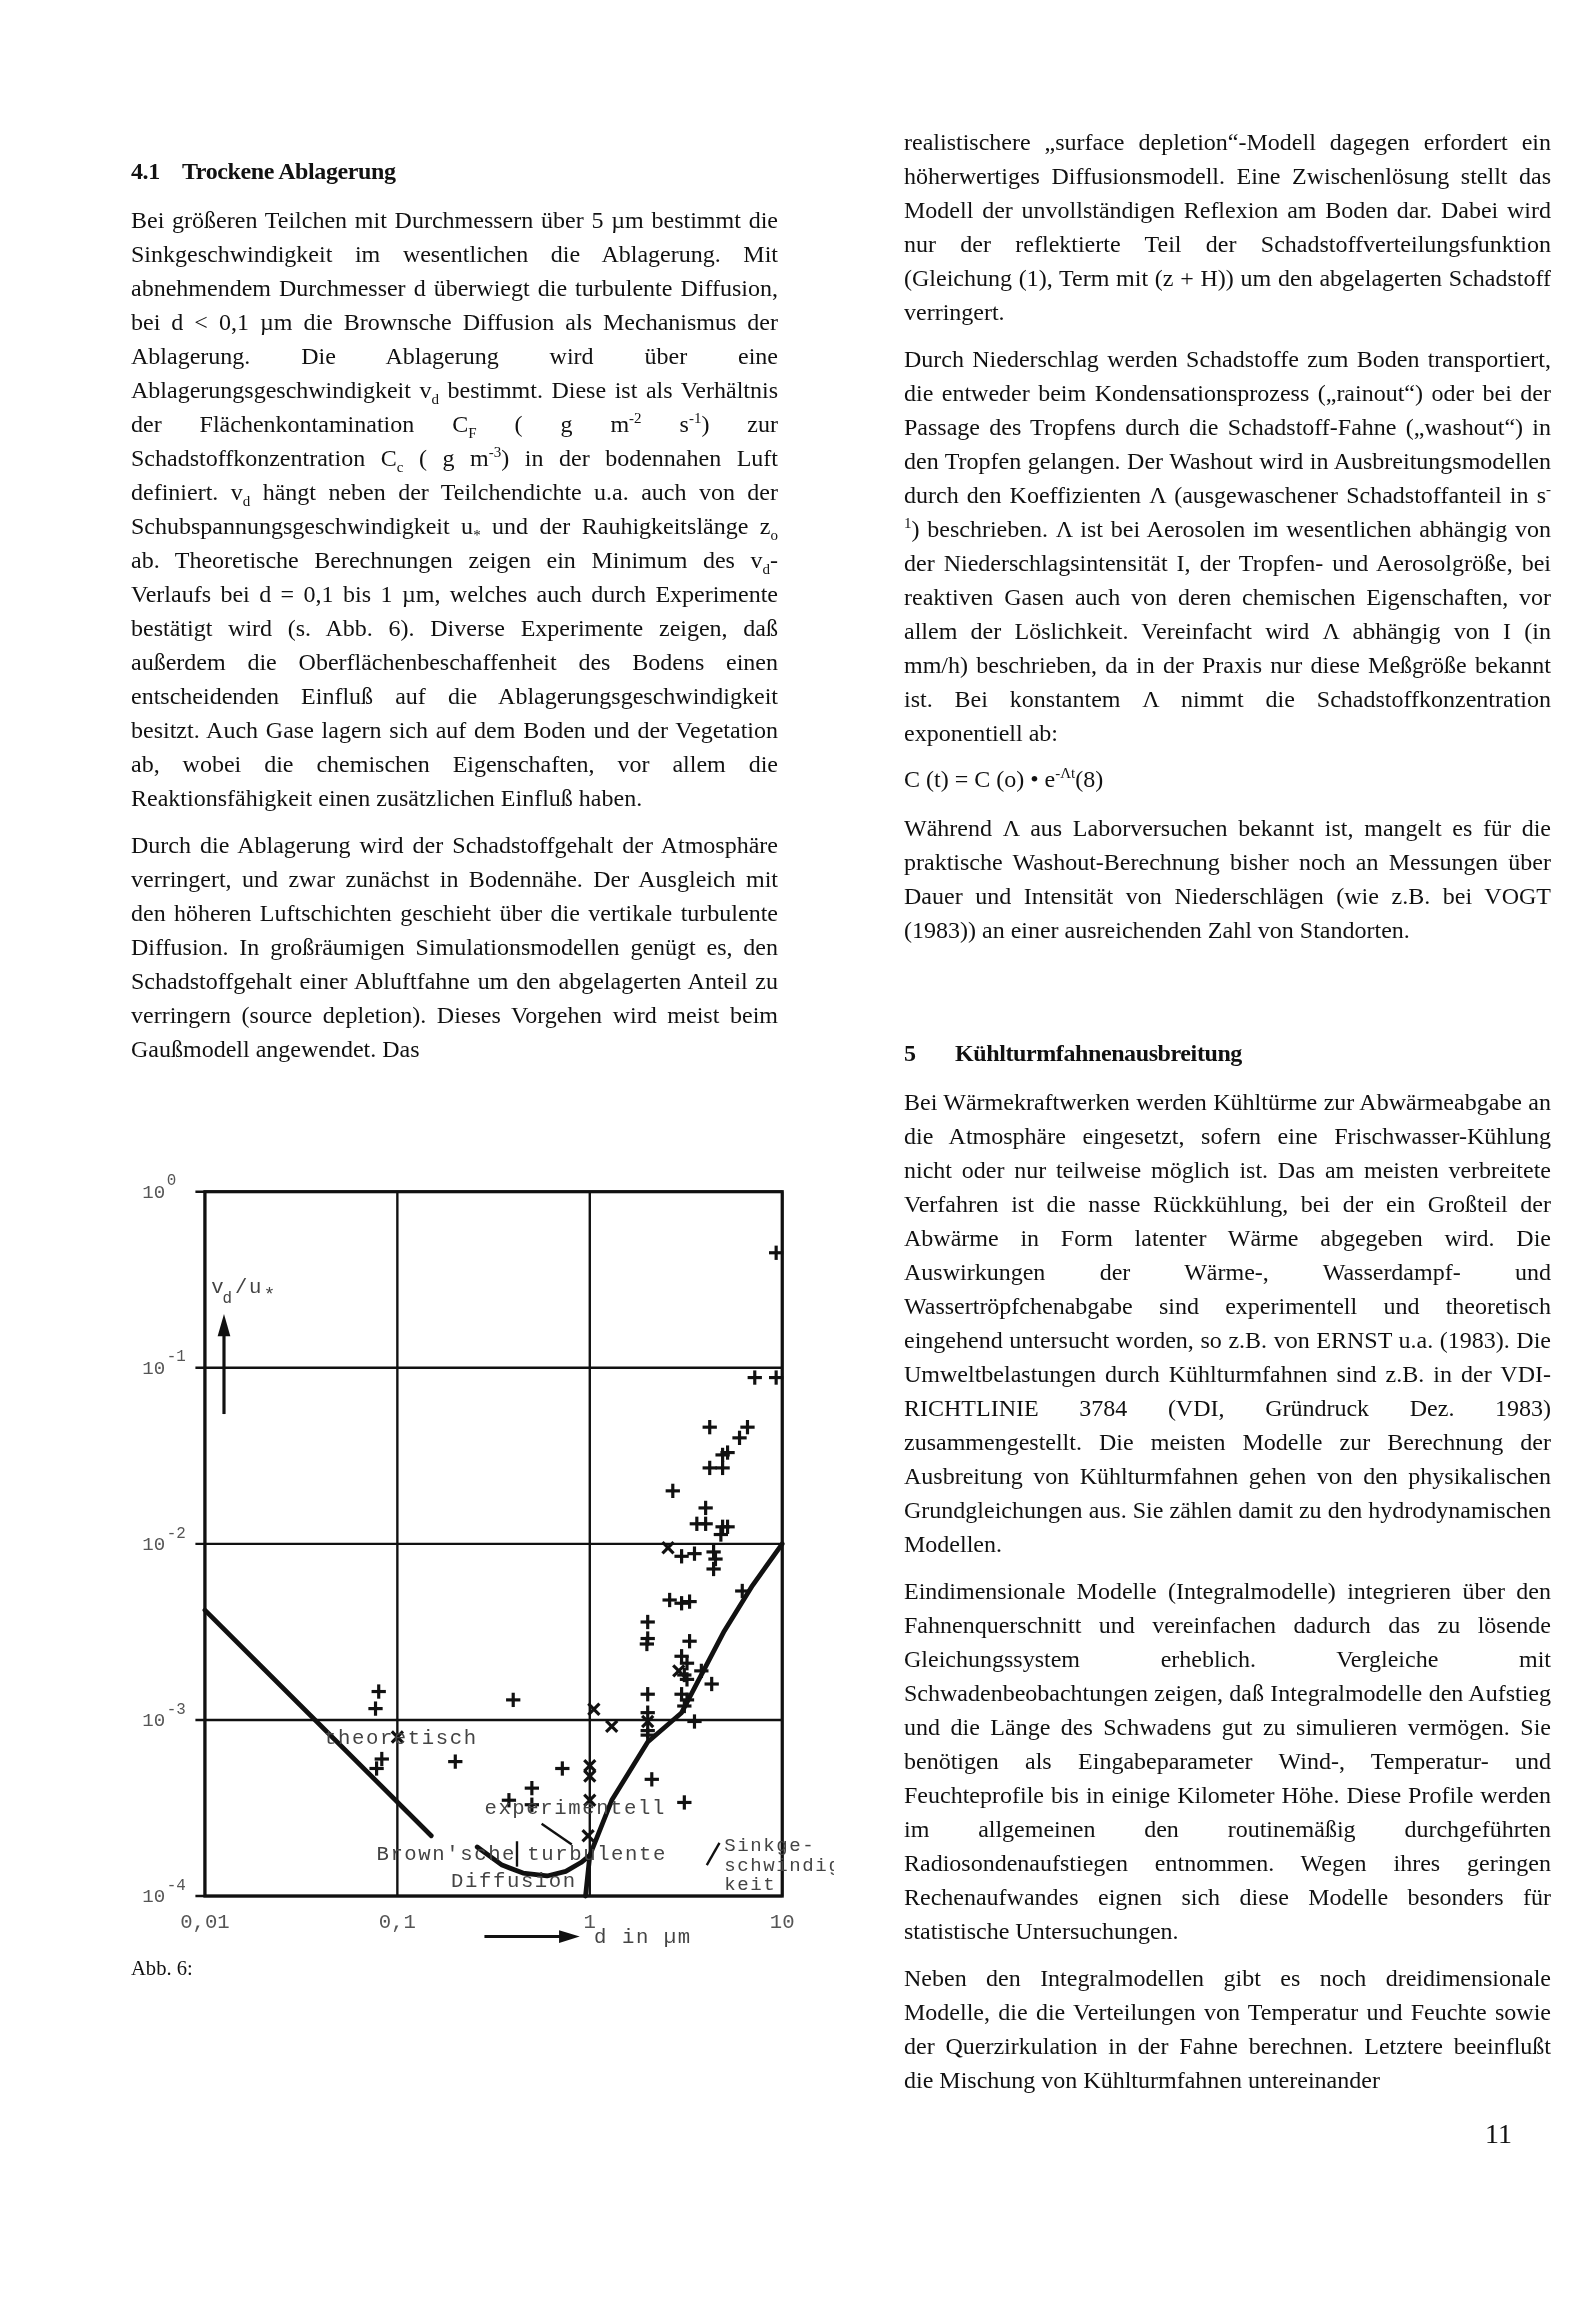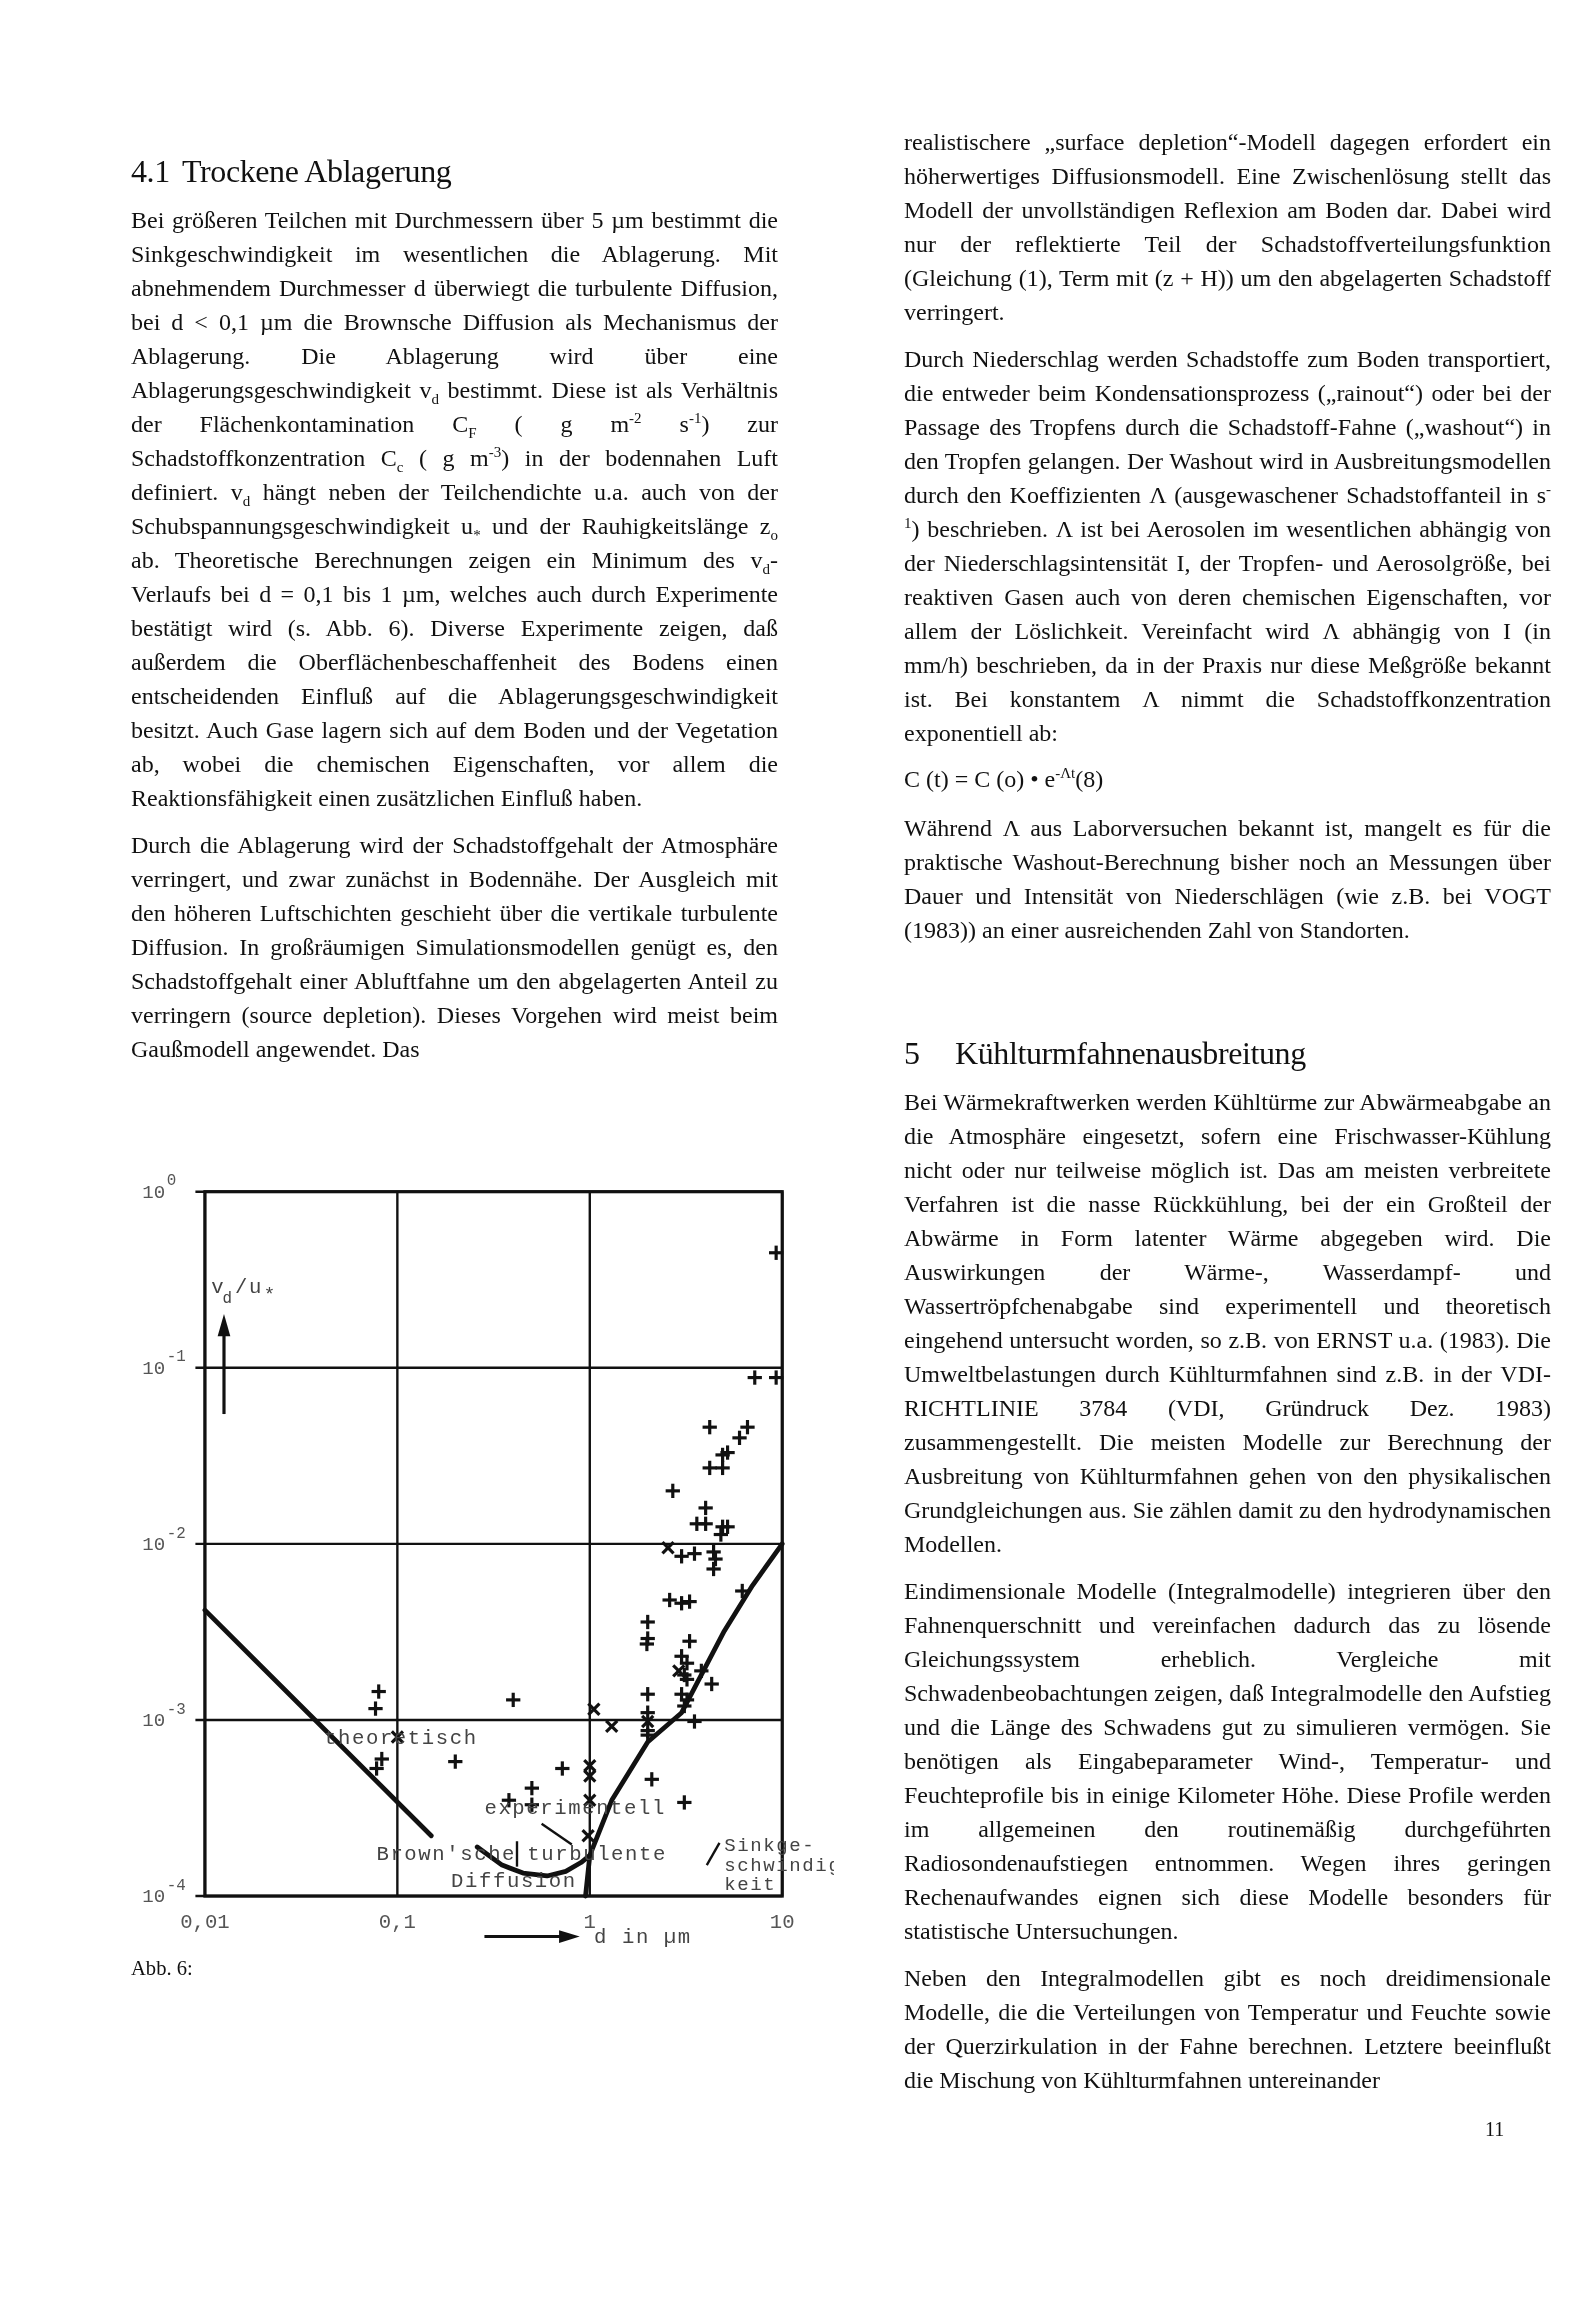--- a/index.html
+++ b/index.html
@@ -5,33 +5,33 @@
   html, body { margin: 0; padding: 0; background: #ffffff; }
   body {
     width: 1588px; height: 2307px; position: relative; overflow: hidden;
     font-family: "Liberation Serif", "DejaVu Serif", serif; color: #111111;
   }
   .col { position: absolute; top: 125px; width: 647px; font-size: 24px; line-height: 34px; }
   .col-left { left: 131px; }
   .col-right { left: 904px; }
   p { margin: 0 0 12.7px 0; text-align: justify; hyphens: none; }
   p.tight { margin-bottom: 16px; }
-  h2 { font-size: 32px; font-weight: normal; margin: 30px 0 16px 0; line-height: 32px; letter-spacing: -0.4px; }
+  h2 { font-size: 24px; font-weight: bold; margin: 30px 0 16px 0; line-height: 32px; letter-spacing: -0.4px; }
   h2 .num { display: inline-block; width: 51px; }
   sub, sup { font-size: 15px; line-height: 0; }
   .equation { display: flex; margin: 4.8px 0 14.3px 0; }
   .spacer-lg { height: 48px; }
   .figure { position: absolute; left: 119px; top: 1152px; width: 715px; height: 802px; }
   .figure svg { position: absolute; left: 0; top: 0; }
   .caption {
     position: absolute; left: 131px; top: 1952px; width: 651px;
     font-size: 20.6px; line-height: 32px; display: flex;
   }
   .caption .label { width: 91px; flex: none; }
-  .page-number { position: absolute; left: 1485px; top: 2118px; font-size: 20px; }
+  .page-number { position: absolute; left: 1485px; top: 2118px; font-size: 28px; }
 </style>
 </head>
 <body>
 
 <div class="col col-left">
   <h2>
     <span class="num">4.1</span><span>Trockene Ablagerung</span>
   </h2>
   <p><span>Bei größeren Teilchen mit Durchmessern über 5 µm bestimmt die Sinkgeschwindigkeit im wesentlichen die Ablagerung. Mit abnehmendem Durchmesser d überwiegt die turbulente Diffusion, bei d &lt; 0,1 µm die Brownsche Diffusion als Mechanismus der Ablagerung. Die Ablagerung wird über eine Ablagerungsgeschwindigkeit v</span><sub>d</sub><span> bestimmt. Diese ist als Verhältnis der Flächenkontamination C</span><sub>F</sub><span> ( g m</span><sup>-2</sup><span> s</span><sup>-1</sup><span>) zur Schadstoffkonzentration C</span><sub>c</sub><span> ( g m</span><sup>-3</sup><span>) in der bodennahen Luft definiert. v</span><sub>d</sub><span> hängt neben der Teilchendichte u.a. auch von der Schubspannungsgeschwindigkeit u</span><sub>*</sub><span> und der Rauhigkeitslänge z</span><sub>o</sub><span> ab. Theoretische Berechnungen zeigen ein Minimum des v</span><sub>d</sub><span>-Verlaufs bei d = 0,1 bis 1 µm, welches auch durch Experimente bestätigt wird (s. Abb. 6). Diverse Experimente zeigen, daß außerdem die Oberflächenbeschaffenheit des Bodens einen entscheidenden Einfluß auf die Ablagerungsgeschwindigkeit besitzt. Auch Gase lagern sich auf dem Boden und der Vegetation ab, wobei die chemischen Eigenschaften, vor allem die Reaktionsfähigkeit einen zusätzlichen Einfluß haben.</span></p>
   <p>Durch die Ablagerung wird der Schadstoffgehalt der Atmosphäre verringert, und zwar zunächst in Bodennähe. Der Ausgleich mit den höheren Luftschichten geschieht über die vertikale turbulente Diffusion. In großräumigen Simulationsmodellen genügt es, den Schadstoffgehalt einer Abluftfahne um den abgelagerten Anteil zu verringern (source depletion). Dieses Vorgehen wird meist beim Gaußmodell angewendet. Das</p>

